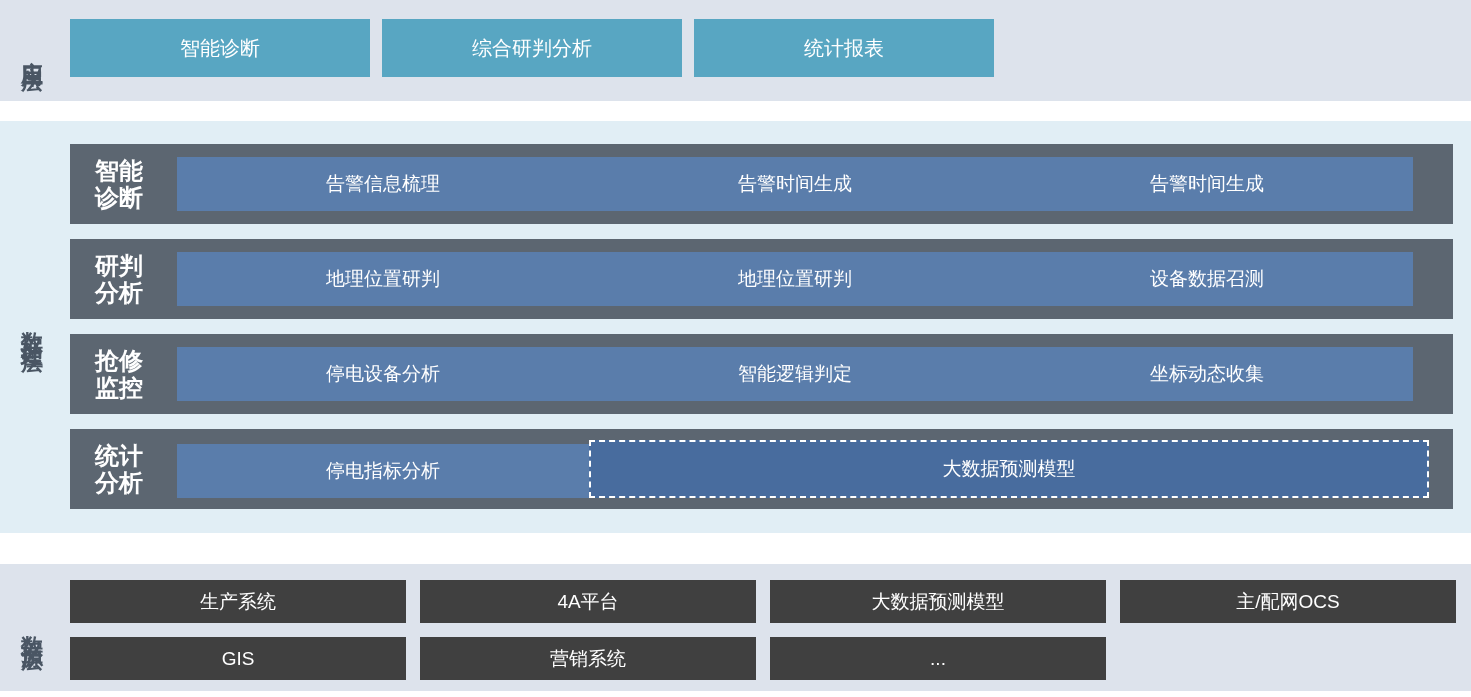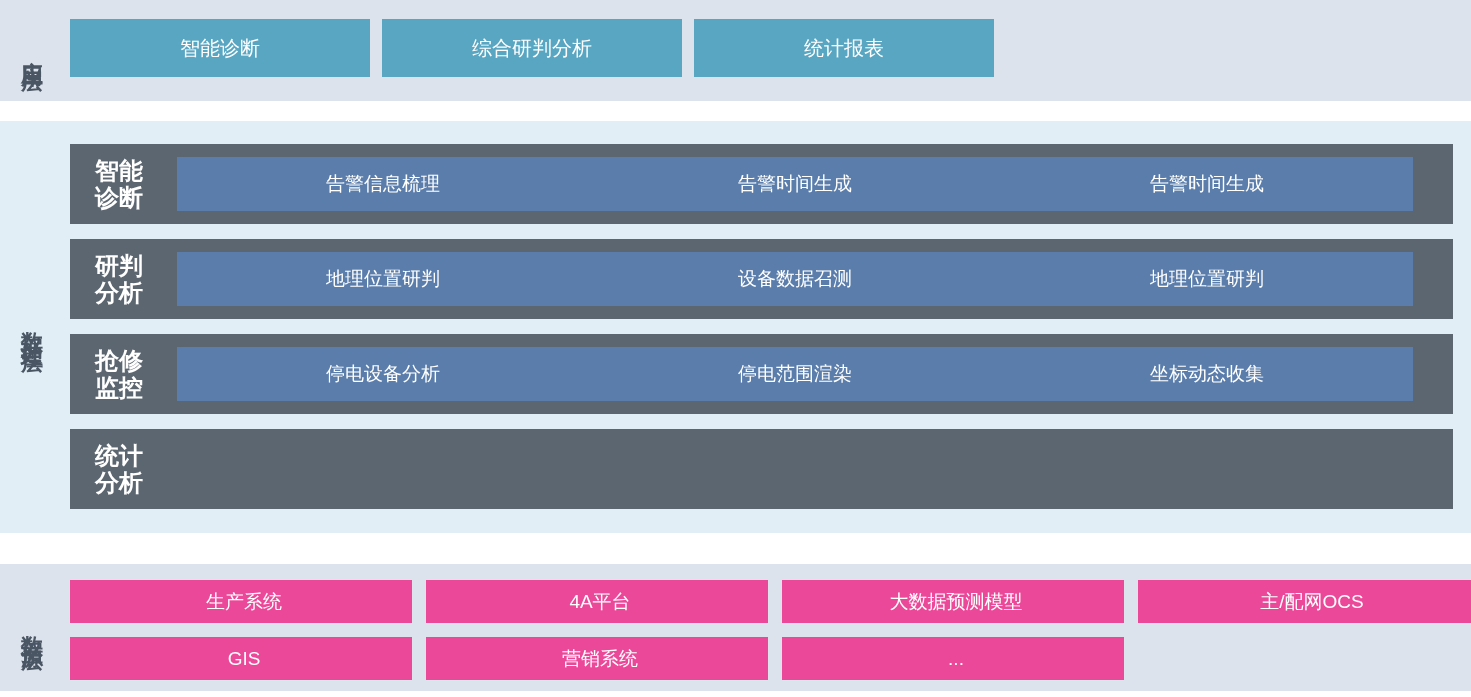--- a/index.html
+++ b/index.html
@@ -48,21 +48,21 @@
     box-sizing:border-box;width:840px;height:58px;line-height:54px;text-align:center;
     background:#486c9e;border:2px dashed #ffffff;
     color:#ffffff;font-size:19px;
   }
 
   
   .src-rows{position:absolute;left:70px;top:16px;display:flex;flex-direction:column;gap:14px;}
   .src-row{display:flex;gap:14px;}
   .src-btn{
     width:336px;height:43px;line-height:43px;text-align:center;
-    background:#ec4899;color:#ffffff;font-size:19px;padding-left:6px;
+    background:#404040;color:#ffffff;font-size:19px;
   }
 </style>
 </head>
 <body>
 
 <div>
 
   <section class="layer layer-top">
     <div class="v-label">应用层</div>
     <div class="app-row">
@@ -89,41 +89,45 @@
         </div>
       </div>
 
       <div class="proc-row">
         <div class="proc-label">
           <span>研判</span>
           <span>分析</span>
         </div>
         <div class="proc-btns">
           <div class="proc-btn">地理位置研判</div>
+          <div class="proc-btn">地理位置研判</div>
           <div class="proc-btn">设备数据召测</div>
-          <div class="proc-btn">地理位置研判</div>
         </div>
       </div>
 
       <div class="proc-row">
         <div class="proc-label">
           <span>抢修</span>
           <span>监控</span>
         </div>
         <div class="proc-btns">
           <div class="proc-btn">停电设备分析</div>
-          <div class="proc-btn">停电范围渲染</div>
+          <div class="proc-btn">智能逻辑判定</div>
           <div class="proc-btn">坐标动态收集</div>
         </div>
       </div>
 
       <div class="proc-row">
         <div class="proc-label">
           <span>统计</span>
           <span>分析</span>
+        </div>
+        <div class="proc-btns">
+          <div class="proc-btn">停电指标分析</div>
+          <div class="proc-btn-dashed">大数据预测模型</div>
         </div>
       </div>
 
     </div>
   </section>
 
   <section class="layer layer-src">
     <div class="v-label">数据源层</div>
     <div class="src-rows">
       <div class="src-row">

